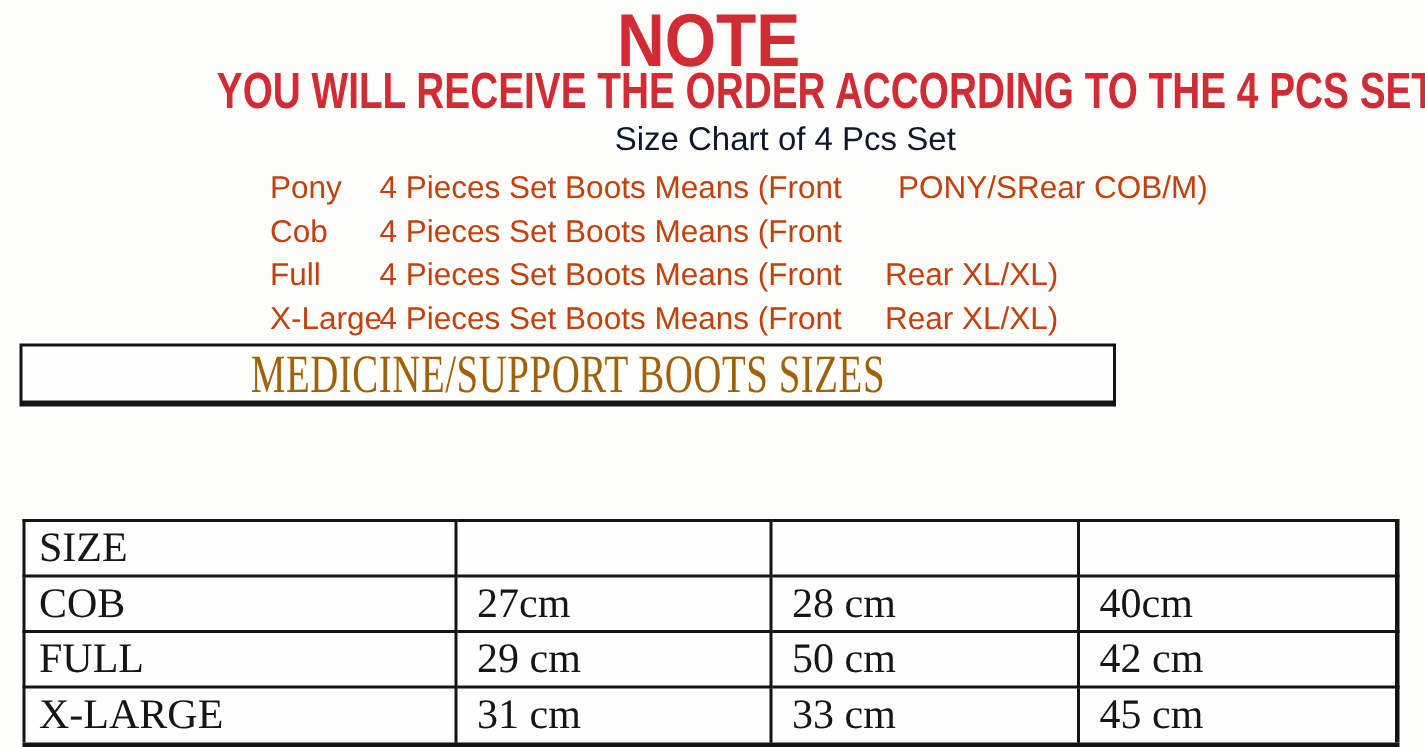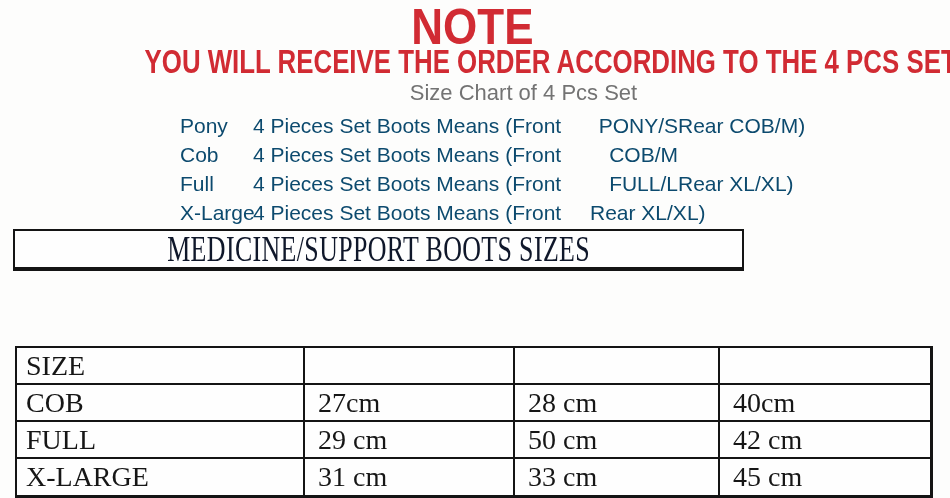--- a/index.html
+++ b/index.html
@@ -26,40 +26,40 @@
     text-align:center;
     font-size:34px;font-weight:bold;line-height:1;
     color:var(--accent,#d12b33);
   }
   .note-subtitle .squeeze{transform:scaleX(.76);}
 
   
   .size-chart-heading{
     position:absolute;top:80px;left:0;width:950px;
     text-align:center;padding-left:97px;box-sizing:border-box;
-    font-size:22px;line-height:1.2;color:#737373;
+    font-size:22px;line-height:1.2;color:#0f172a;
   }
 
   
-  .spec-rows{position:absolute;top:111px;left:180px;font-size:21px;color:#0c4a6e;}
+  .spec-rows{position:absolute;top:111px;left:180px;font-size:21px;color:#c2410c;}
   .spec-row{display:flex;height:29px;align-items:center;white-space:nowrap;}
   .spec-label{width:73px;}
   .spec-means{width:337px;}
   .spec-front{width:88px;text-align:right;}
   .spec-rear{}
 
   
   .banner{
     position:absolute;left:13px;top:229px;width:731px;height:42px;
     box-sizing:border-box;
     border:2px solid #141414;border-bottom-width:4px;
     background:#fefefe;
     display:flex;align-items:center;justify-content:center;
     font-family:"Liberation Serif",serif;
-    font-size:36px;color:#0f172a;letter-spacing:.5px;
+    font-size:36px;color:#a16207;letter-spacing:.5px;
   }
   .banner .squeeze{transform:scaleX(.72);}
 
   
   .sizes-table{
     position:absolute;left:15px;top:346px;
     border-collapse:collapse;table-layout:fixed;
     width:915px;
     font-family:"Liberation Serif",serif;
     font-size:28px;color:#161616;
@@ -95,26 +95,24 @@
   <div class="spec-rows">
     <div class="spec-row">
       <span class="spec-label">Pony</span>
       <span class="spec-means">4 Pieces Set Boots Means (Front</span>
       <span class="spec-front">PONY/S</span>
       <span class="spec-rear">Rear COB/M)</span>
     </div>
     <div class="spec-row">
       <span class="spec-label">Cob</span>
       <span class="spec-means">4 Pieces Set Boots Means (Front</span>
-      <span class="spec-front">COB/M</span>
     </div>
     <div class="spec-row">
       <span class="spec-label">Full</span>
       <span class="spec-means">4 Pieces Set Boots Means (Front</span>
-      <span class="spec-front">FULL/L</span>
       <span class="spec-rear">Rear XL/XL)</span>
     </div>
     <div class="spec-row">
       <span class="spec-label">X-Large</span>
       <span class="spec-means">4 Pieces Set Boots Means (Front</span>
       <span class="spec-rear">Rear XL/XL)</span>
     </div>
   </div>
 
   <div class="banner">

